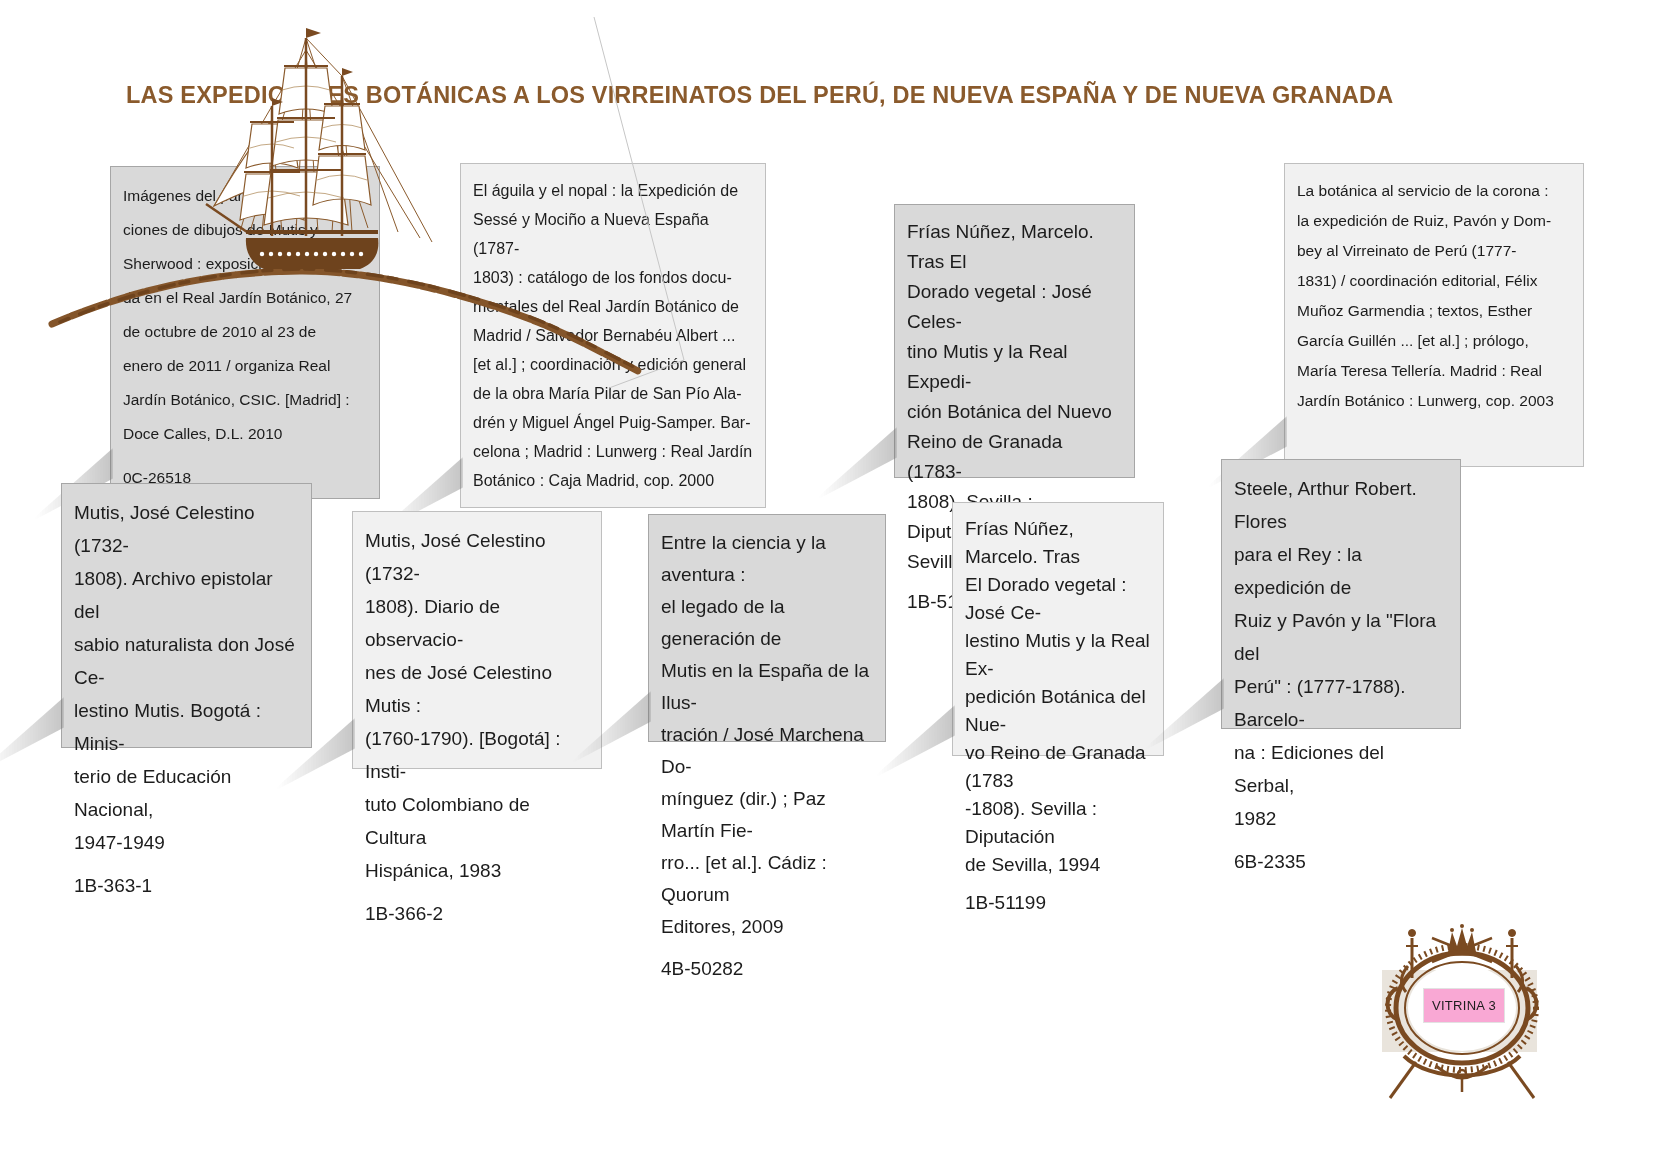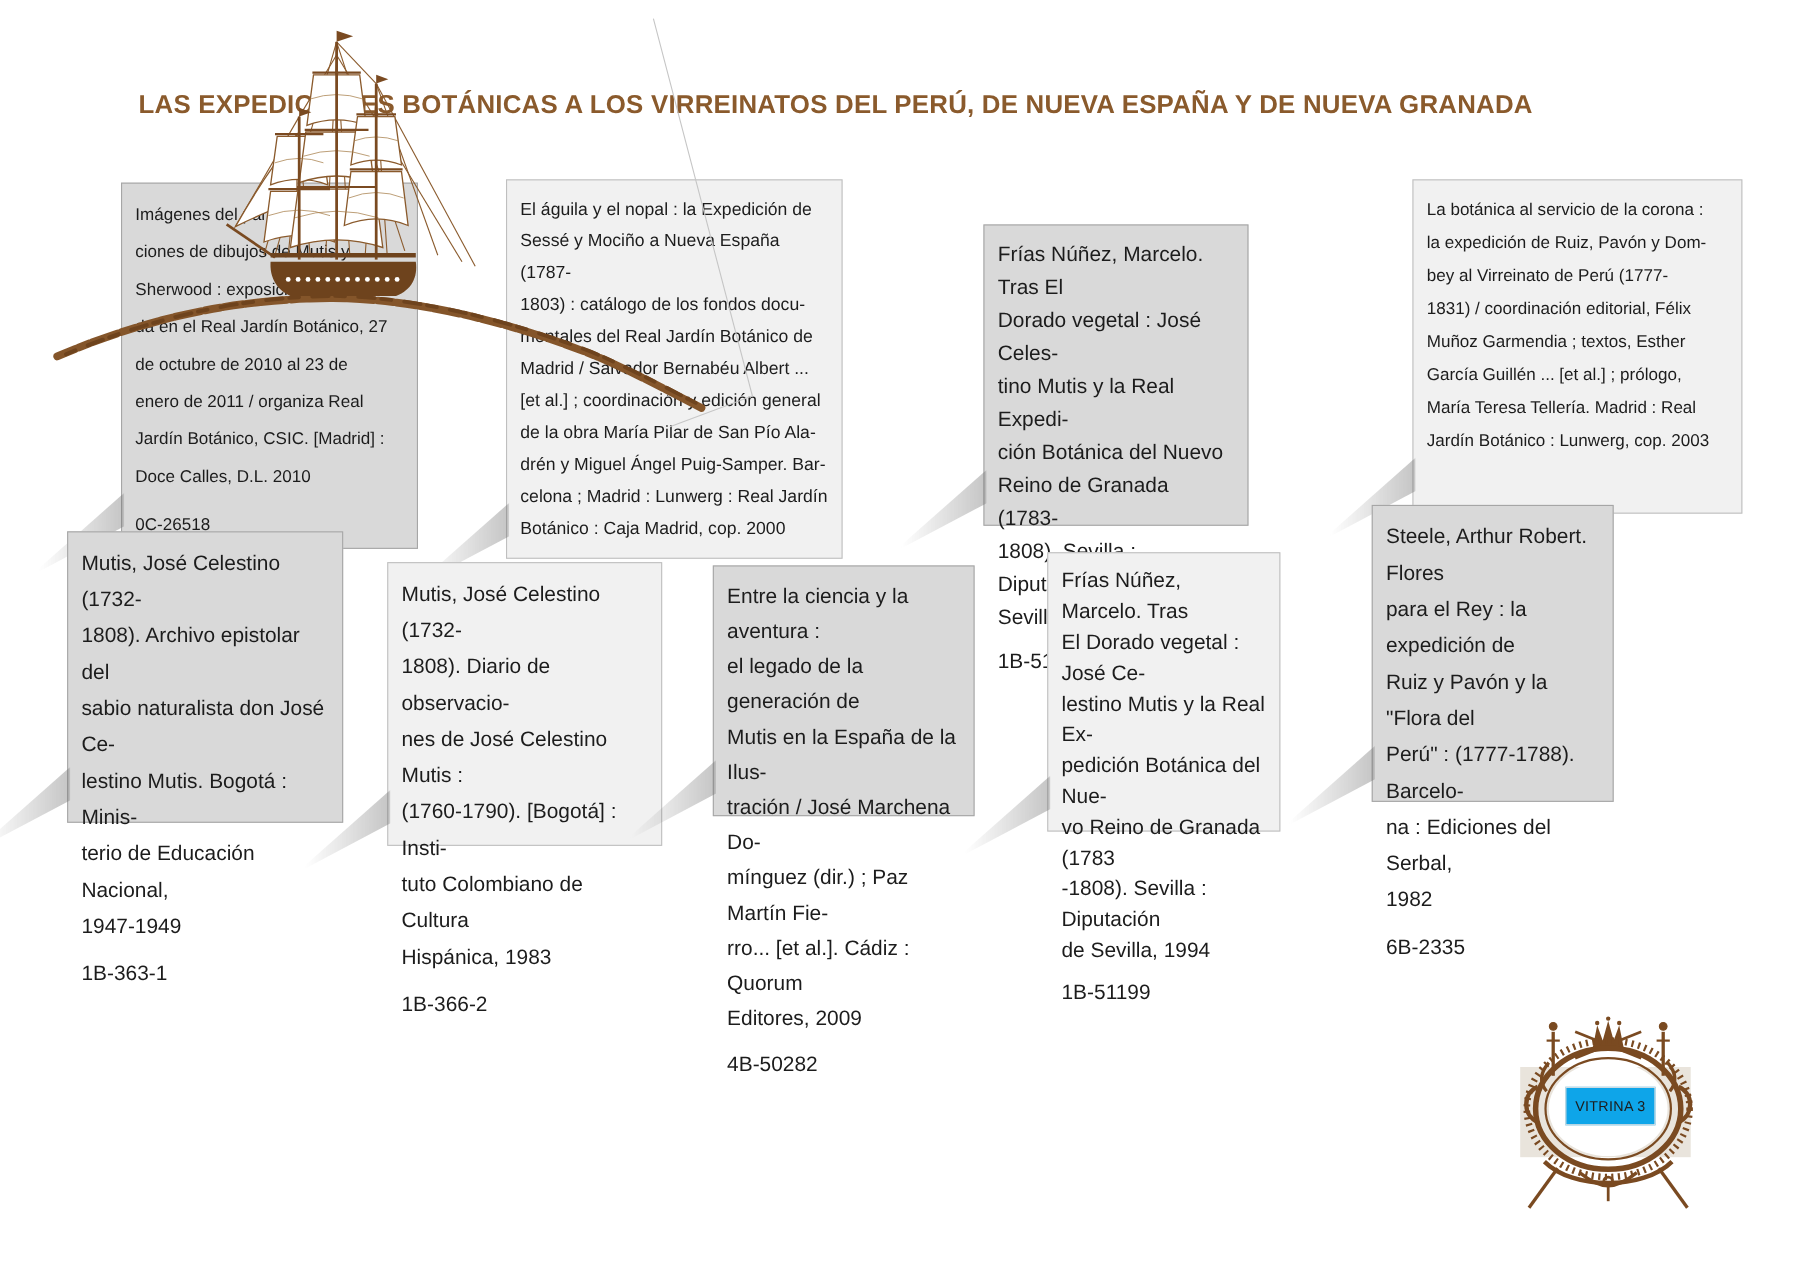--- a/index.html
+++ b/index.html
@@ -24,21 +24,21 @@
   .lh30{line-height:30px;} .lh29{line-height:29px;} .lh28{line-height:28px;}
   .card-shadow{
     position:absolute;left:-84px;top:calc(100% - 50px);width:86px;height:76px;
     background:linear-gradient(to left, rgba(115,115,115,.42), rgba(150,150,150,0) 90%);
     clip-path:polygon(100% 0, 100% 40%, 0 100%);
     filter:blur(1.5px);pointer-events:none;
   }
   .beige-panel{position:absolute;left:1382px;top:970px;width:155px;height:82px;background:#e9e4dc;}
   .vitrina-label{
     position:absolute;left:1423px;top:988px;width:80px;height:33px;
-    background:#0ea5e9;border:1px solid #e2e2e2;display:flex;align-items:center;justify-content:center;
+    background:#f9a8d4;border:1px solid #e2e2e2;display:flex;align-items:center;justify-content:center;
     font-size:13px;color:#1d1d1d;letter-spacing:.3px;
   }
   svg{position:absolute;overflow:visible;}
   .ship-svg{left:0;top:780;width:760px;height:389px;}
   .emblem-svg{left:1370px;top:915px;width:190px;height:210px;}
 </style>
 </head>
 <body>
 
 <div class="canvas">
@@ -136,21 +136,21 @@
     <div class="card-text">Frías Núñez, Marcelo. Tras
 El Dorado vegetal : José Ce-
 lestino Mutis y la Real Ex-
 pedición Botánica del Nue-
 vo Reino de Granada (1783
 -1808). Sevilla : Diputación
 de Sevilla, 1994</div>
     <div class="call-number">1B-51199</div>
   </div>
 
-  <div class="card card--gray fs15 lh33" style="left:1247px;top:459px;width:220px;height:270px;">
+  <div class="card card--gray fs15 lh33" style="left:1221px;top:459px;width:240px;height:270px;">
     <div class="card-shadow"></div>
     <div class="card-text">Steele, Arthur Robert. Flores
 para el Rey : la expedición de
 Ruiz y Pavón y la "Flora del
 Perú" : (1777-1788). Barcelo-
 na : Ediciones del Serbal,
 1982</div>
     <div class="call-number">6B-2335</div>
   </div>
 

